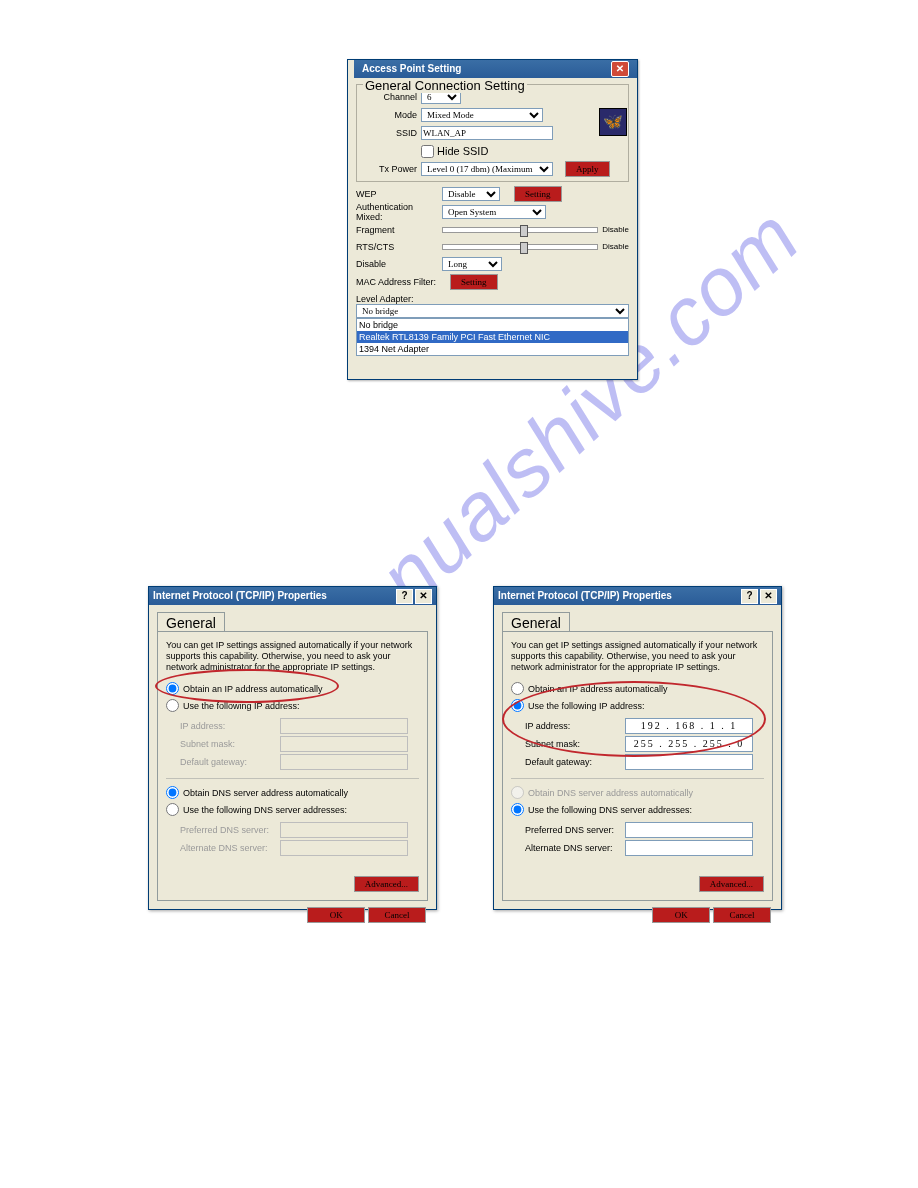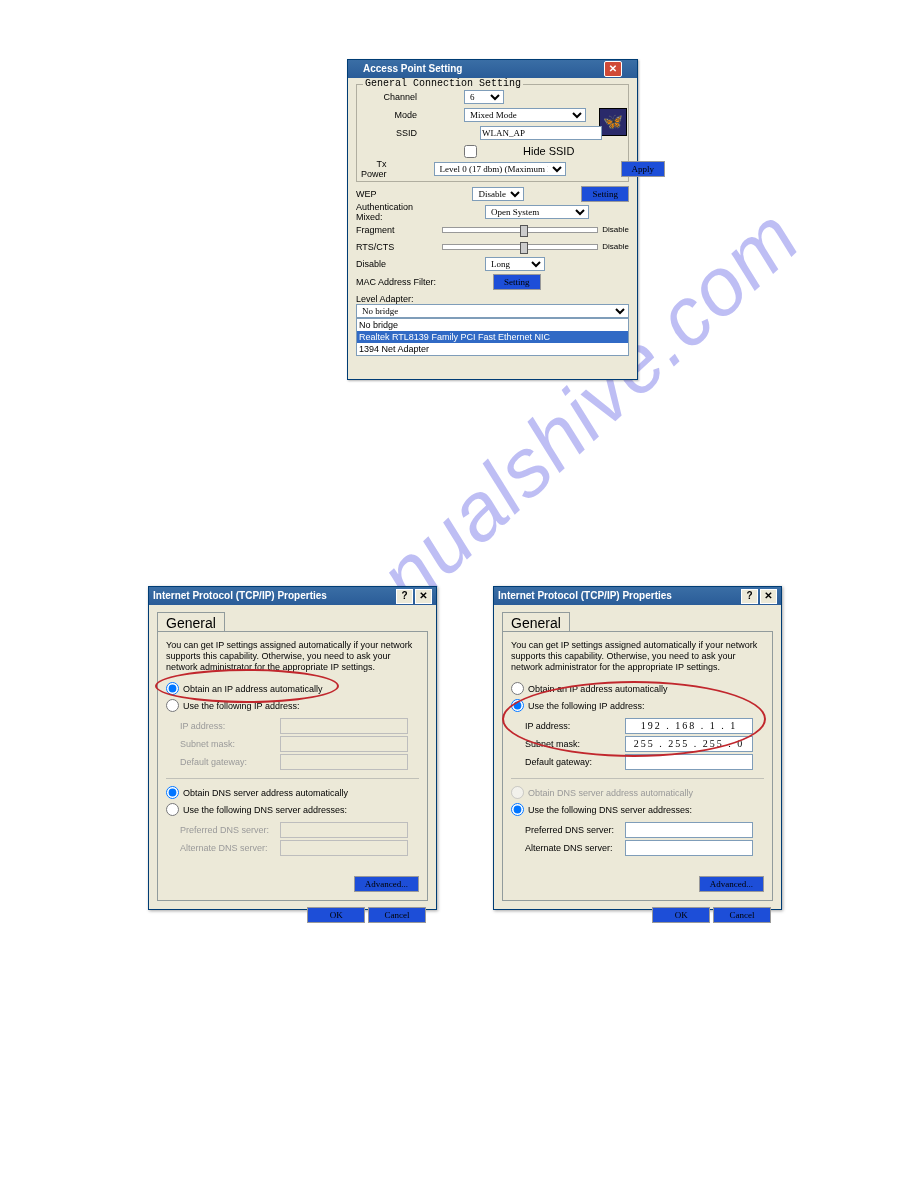--- a/index.html
+++ b/index.html
@@ -3,30 +3,30 @@
 <meta charset="utf-8">
 <style>
   body { margin:0; padding:0; font-family: Tahoma, Arial, sans-serif; font-size:10px; background:#fff; width:918px; }
   .page { width:918px; height:1188px; position:relative; background:#fff; }
 
   
   .watermark { position:absolute; left:220px; top:400px; font-size:82px; color:rgba(110,110,230,0.45); transform:rotate(-43deg); transform-origin:center; letter-spacing:1px; pointer-events:none; font-style:italic; }
 
   
   .ap-dlg { position:absolute; left:347px; top:59px; width:289px; height:319px; background:#ece9d8; border:1px solid #003c74; box-shadow:1px 1px 2px rgba(0,0,0,.3); }
-  .ap-title { height:18px; background:linear-gradient(#3a6ea5,#2a5c98); color:#fff; font-weight:bold; font-size:10px; line-height:18px; padding:0 15px; display:flex; justify-content:space-between; align-items:center; }
+  .ap-title { height:18px; background:linear-gradient(#3a6ea5,#2a5c98); color:#fff; font-weight:bold; font-size:10px; line-height:18px; padding:0 8px; display:flex; justify-content:space-between; align-items:center;margin-left:6px; }
   .close-btn { width:16px; height:14px; background:#d04a37; color:#fff; text-align:center; line-height:13px; font-size:10px; border:1px solid #fff; border-radius:2px; }
   .ap-body { padding:6px 8px 4px 8px; }
   .fs { border:1px solid #b0aea0; padding:4px 4px 2px 4px; margin-bottom:4px; position:relative; }
-  .fs .leg { position:absolute; top:-7px; left:6px; background:#ece9d8; font-size:10px; padding:0 2px;font-family:Liberation Mono, monospace; }
-  .row { display:flex; align-items:center; height:16px; margin-bottom:2px;gap:43px; }
+  .fs .leg { position:absolute; top:-7px; left:6px; background:#ece9d8; font-size:13px; padding:0 2px; }
+  .row { display:flex; align-items:center; height:16px; margin-bottom:2px; }
   .lbl { width:56px; text-align:right; font-size:9px; margin-right:4px; }
   .lbl2{ width:86px; font-size:9px; }
   .sel, .inp { height:14px; font:9px Tahoma; border:1px solid #7f9db9; background:#fff; padding:0 1px; box-sizing:border-box; }
-  .btn { font:9px Tahoma; height:16px; border:1px solid #999; background:#1d4ed8; padding:0 10px; }
+  .btn { font:9px Tahoma; height:16px; border:1px solid #999; background:#b91c1c; padding:0 10px; }
   .chk { margin:0 3px 0 0; }
   .ap-icon { position:absolute; right:10px; top:30px; width:26px; height:26px; background:#2a2a6a; border:1px solid #000; }
   .ap-icon:after{content:"🦋";font-size:16px;line-height:26px;display:block;text-align:center;}
   .slider-row { display:flex; align-items:center; height:15px; margin-bottom:2px; }
   .slider { flex:1; height:4px; background:#fff; border:1px solid #999; position:relative; margin-right:4px;}
   .slider:after{content:"";position:absolute;top:-3px;left:50%;width:6px;height:10px;background:#ccc;border:1px solid #555;}
   .disable-txt{font-size:8px;}
   .bridge-list { background:#fff; border:1px solid #7f9db9; font-size:9px; }
   .bridge-list div { padding:1px 2px; }
   .br-sel { background:#316ac5; color:#fff; }
@@ -80,21 +80,21 @@
           <div class="row">
               <span class="lbl">Channel</span>
               <select class="sel" style="width:40px"><option>6</option></select>
             </div>
           <div class="row">
               <span class="lbl">Mode</span>
               <select class="sel" style="width:122px"><option>Mixed Mode</option></select>
             </div>
           <div class="row">
               <span class="lbl">SSID</span>
-              <input class="inp" style="width: 122px; margin-left: 16px;" value="WLAN_AP">
+              <input class="inp" style="width: 132px;" value="WLAN_AP">
             </div>
           <div class="row">
               <span class="lbl"></span>
               <input type="checkbox" class="chk" style="">
               <span style="font-size:11px">Hide SSID</span>
             </div>
           <div class="row">
               <span class="lbl">Tx Power</span>
               <select class="sel" style="width:132px"><option>Level 0 (17 dbm) (Maximum Po</option></select>
               <button class="btn" style="margin-left:12px">Apply</button>

